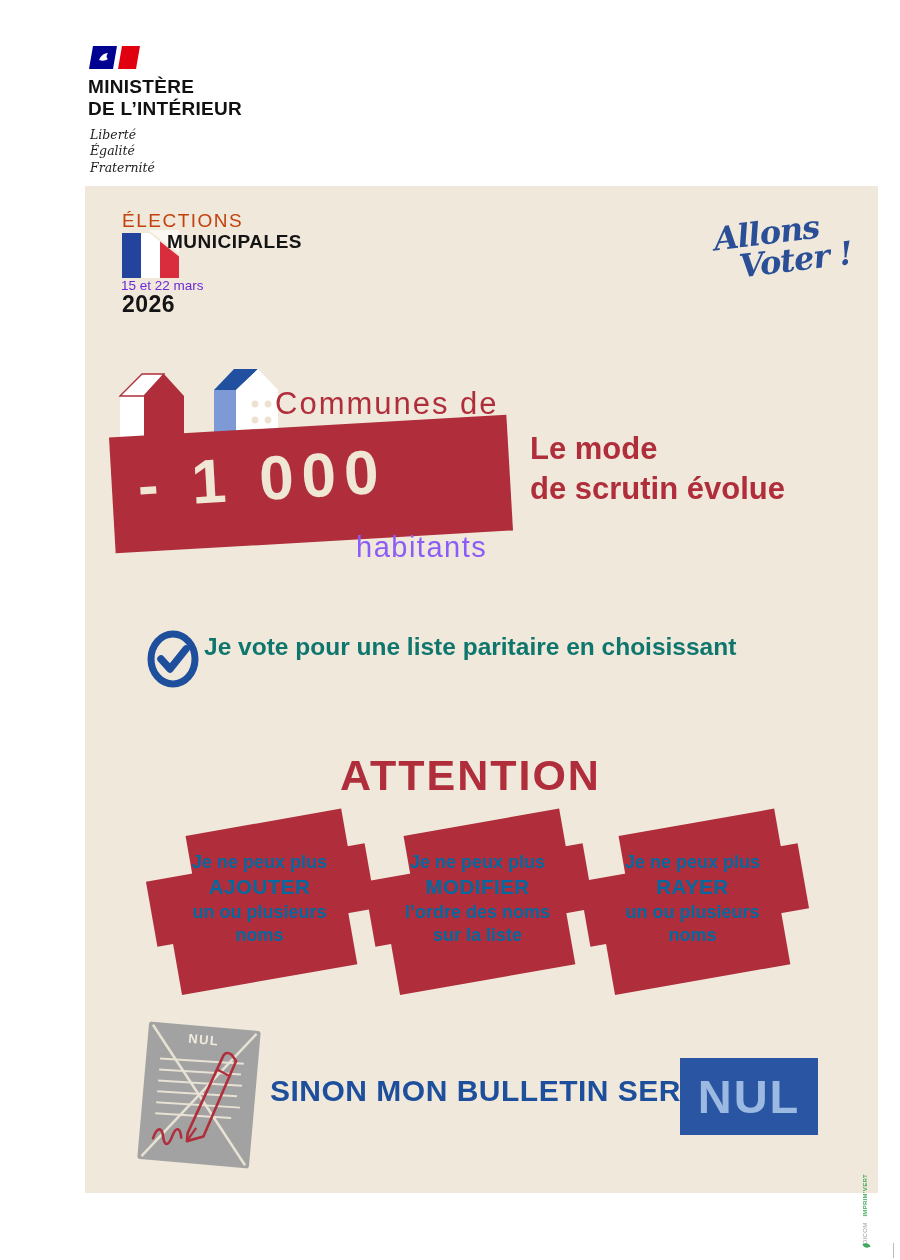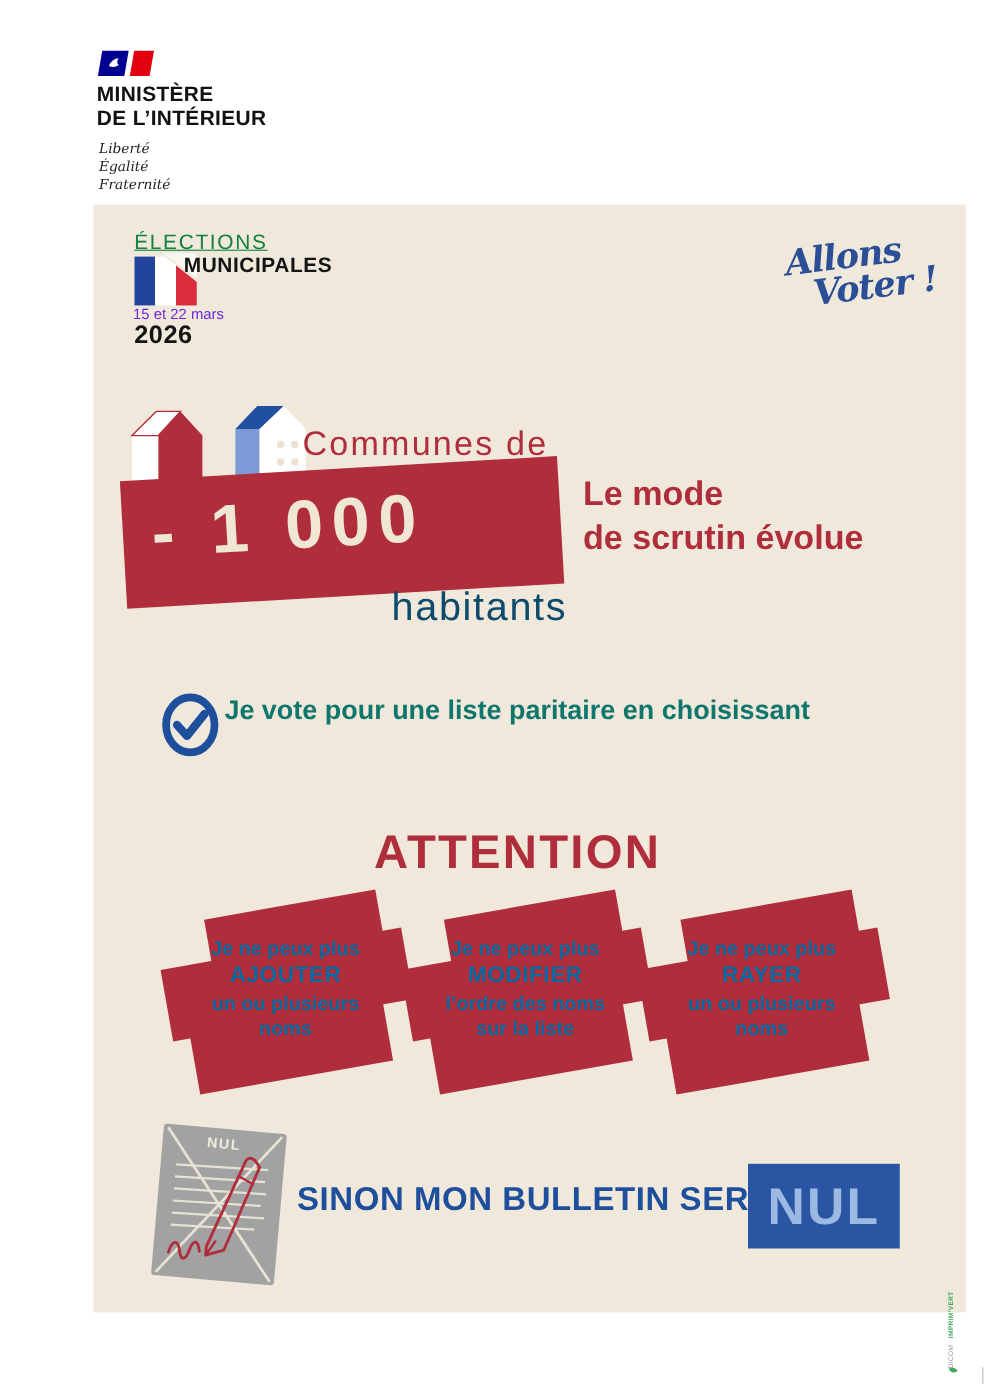--- a/index.html
+++ b/index.html
@@ -13,21 +13,21 @@
   .gov-flag { display:block; margin-bottom:7px; }
   .ministry-name { font-size:19px; font-weight:800; color:#111; line-height:1.15; letter-spacing:.3px; }
   .motto { margin-top:7px; margin-left:2px; font-family:"DejaVu Serif", serif; font-style:italic;
            font-size:12.5px; color:#1d1d1d; line-height:1.32; }
 
   
   .poster { position:absolute; left:85px; top:186px; width:793px; height:1007px; background:#f0e9db; }
 
   
   .elections-l1 { position:absolute; left:37px; top:24px; font-size:19px; font-weight:300;
-                  color:#15803d; letter-spacing:1.5px;text-decoration:underline; }
+                  color:#c2410c; letter-spacing:1.5px; }
   .elections-l2 { position:absolute; left:82px; top:45px; font-size:19px; font-weight:800;
                   color:#141414; letter-spacing:.5px; }
   .ballot-flag { position:absolute; left:37px; top:47px; width:57px; height:45px;
                  clip-path:polygon(0 0,48% 0,100% 52%,100% 100%,0 100%); }
   .ballot-flag .b { position:absolute; top:0; bottom:0; width:33.4%; }
   .ballot-flag .b1 { left:0; background:#24439c; }
   .ballot-flag .b2 { left:33.3%; background:#fff; }
   .ballot-flag .b3 { left:66.6%; background:#d92d3d; }
   .flag-fold { position:absolute; left:37px; top:44px; width:57px; height:27px;
                clip-path:polygon(46% 0,100% 86%,100% 0); background:#fbf8f1; }
@@ -40,22 +40,22 @@
   .allons .l1 { font-size:32px; letter-spacing:-1px; }
   .allons .l2 { font-size:32px; margin-left:22px; margin-top:-8px; letter-spacing:-1px; }
 
   
   .houses { position:absolute; left:33px; top:176px; }
   .kicker { position:absolute; left:190px; top:200px; font-size:31px; font-weight:400;
             letter-spacing:2px; color:#b02e3c; }
   .big-banner { position:absolute; left:27px; top:240px; width:398px; height:116px;
                 background:#b02e3c; transform:rotate(-3.3deg); }
   .big-number { padding:14px 0 0 26px; font-size:62px; font-weight:800; color:#efe6d3; letter-spacing:8px; }
-  .unit { position:absolute; left:271px; top:345px; font-size:36px; font-weight:400;
-          letter-spacing:1.5px; color:#0c4a6e; }
+  .unit { position:absolute; left:271px; top:345px; font-size:29px; font-weight:400;
+          letter-spacing:1.5px; color:#8b5cf6; }
   .title { position:absolute; left:445px; top:243px; font-size:31px; font-weight:800;
            color:#b02e3c; line-height:1.28; }
 
   
   .check-wrap { position:absolute; left:60px; top:443px; }
   .instruction { position:absolute; left:119px; top:446px; font-size:24.5px; font-weight:800;
                  color:#0f766e; line-height:1.26; }
 
   
   .attention-title { position:absolute; left:0; top:565px; width:100%; text-align:center;

